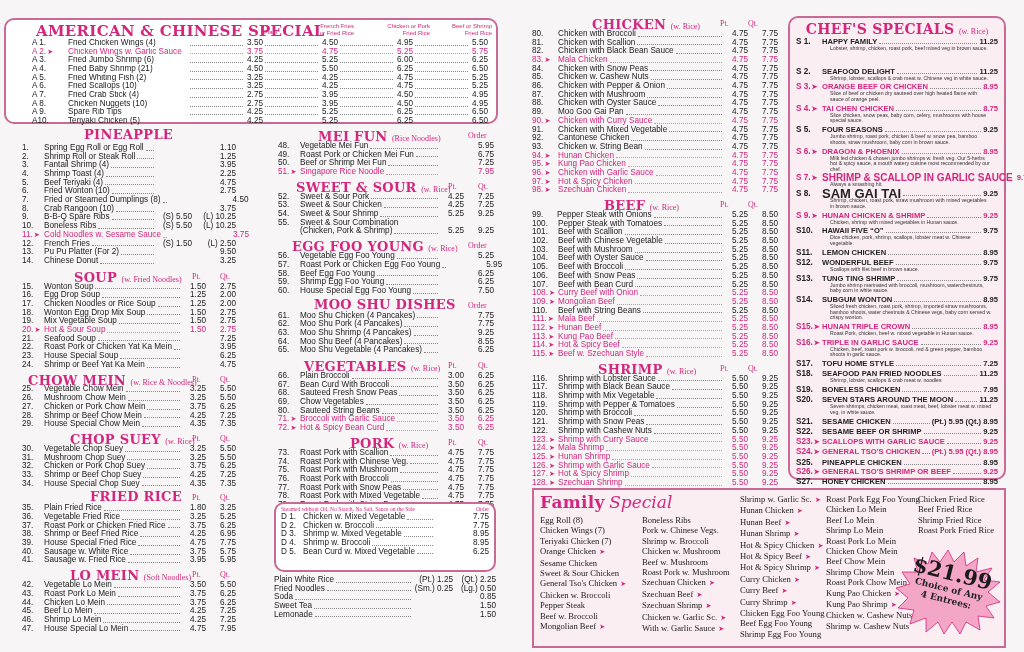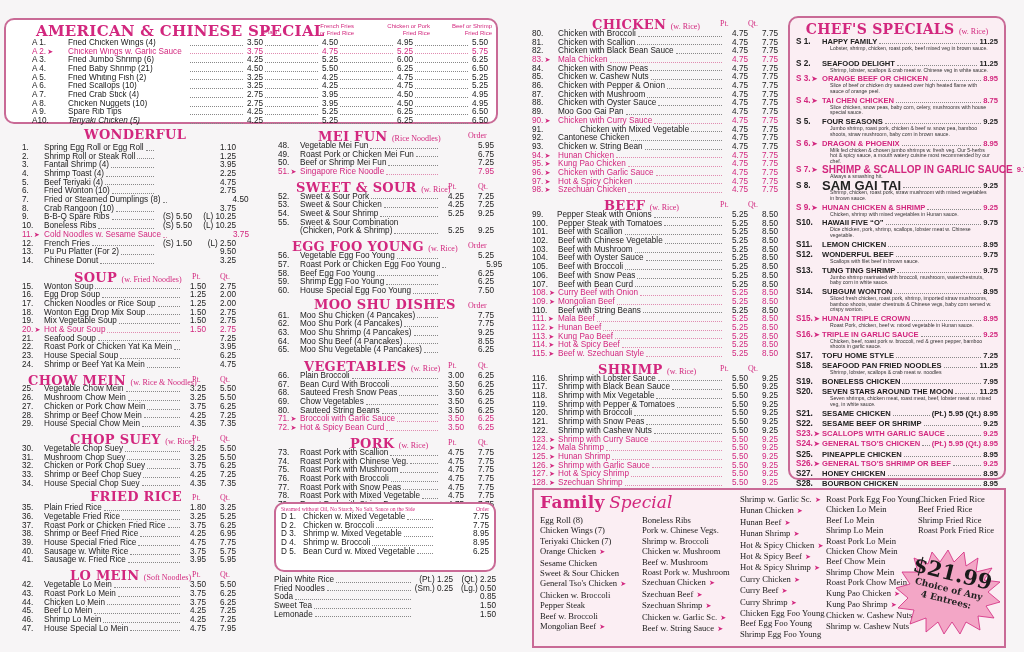--- a/index.html
+++ b/index.html
@@ -146,36 +146,36 @@
         <span class="p" style="width:18px">4.25</span>
         <span class="dots"></span>
         <span class="p" style="width:18px">5.25</span>
         <span class="dots"></span>
         <span class="p" style="width:18px">6.25</span>
         <span class="dots"></span>
         <span class="p" style="width:18px">6.50</span>
       </div>
       <div class="row">
         <span class="num" style="width:36px"><span>A10.</span></span>
-        <span class="name" style="width:120px;overflow:hidden;font-style:italic;">Teriyaki Chicken (5)</span>
+        <span class="name" style="width:120px;overflow:hidden;">Teriyaki Chicken (5)</span>
         <span class="dots"></span>
         <span class="p" style="width:18px">4.25</span>
         <span class="dots"></span>
         <span class="p" style="width:18px">5.25</span>
         <span class="dots"></span>
         <span class="p" style="width:18px">6.25</span>
         <span class="dots"></span>
         <span class="p" style="width:18px">6.50</span>
       </div>
     </div>
 </div>
 
 <div class="panel" style="left:22px;top:128px;width:214px;">
   <div class="hdr" style="height:16px;">
-    <span class="t sec-title" style="left:62px;font-size:13px;">WONDERFUL</span>
+    <span class="t sec-title" style="left:62px;font-size:13px;">PINEAPPLE</span>
   </div>
   <div>
       <div class="row">
         <span class="num">1.</span>
         <span class="name">Spring Egg Roll or Egg Roll</span>
         <span class="dots"></span>
         <span class="p p1" style="width: 36px;"></span>
         <span class="p p2" style="margin-left: 4px; width: 40px;">1.10</span>
       </div>
       <div class="row">
@@ -983,21 +983,21 @@
         <span class="p p2" style="margin-left:4px;">7.75</span>
       </div>
       <div class="row hot">
         <span class="num" style="width:26px"><span>90.</span><span class="chili">➤</span></span>
         <span class="name">Chicken with Curry Sauce</span>
         <span class="dots"></span>
         <span class="p p1">4.75</span>
         <span class="p p2" style="margin-left:4px;">7.75</span>
       </div>
       <div class="row">
-        <span class="num" style="width:48px">91.</span>
+        <span class="num" style="width:26px">91.</span>
         <span class="name">Chicken with Mixed Vegetable</span>
         <span class="dots"></span>
         <span class="p p1">4.75</span>
         <span class="p p2" style="margin-left:4px;">7.75</span>
       </div>
       <div class="row">
         <span class="num" style="width:26px">92.</span>
         <span class="name">Cantonese Chicken</span>
         <span class="dots"></span>
         <span class="p p1">4.75</span>
@@ -1273,21 +1273,21 @@
       </div>
     </div>
 </div>
 
 <div class="panel boxed-pink cs" style="left:788px;top:16px;width:218px;height:464px;padding:2px 6px 0 6px;">
   <div style="text-align:center;height:17px;">
     <span class="sec-title" style="font-size:14px;">CHEF'S SPECIALS</span>
     <span class="sub">(w. Rice)</span>
   </div>
   <div id="chef-rows">
-      <div style="margin-bottom: 7px;">
+      <div style="margin-bottom: 15px;">
         <div class="item">
           <span class="num"><span>S 1.</span></span>
           <span class="name" style="font-size:7.6px;">HAPPY FAMILY</span>
           <span class="dots" style="flex:1;border-bottom:1px dotted #888;margin:0 2px 2px 2px;"></span>
           <span style="font-weight:bold;font-size:7.6px;">11.25</span>
         </div>
         <div class="desc">Lobster, shrimp, chicken, roast pork, beef mixed veg in brown sauce.</div>
       </div>
       <div style="margin-bottom: 1.2px;">
         <div class="item">
@@ -1547,21 +1547,21 @@
         <div><span>Boneless Ribs</span></div>
         <div><span>Pork w. Chinese Vegs.</span></div>
         <div><span>Shrimp w. Broccoli</span></div>
         <div><span>Chicken w. Mushroom</span></div>
         <div><span>Beef w. Mushroom</span></div>
         <div><span>Roast Pork w. Mushroom</span></div>
         <div><span>Szechuan Chicken</span> <span class="chili">➤</span></div>
         <div><span>Szechuan Beef</span> <span class="chili">➤</span></div>
         <div><span>Szechuan Shrimp</span> <span class="chili">➤</span></div>
         <div><span>Chicken w. Garlic Sc.</span> <span class="chili">➤</span></div>
-        <div><span>Beef w. String Sauce</span> <span class="chili">➤</span></div>
+        <div><span>With w. Garlic Sauce</span> <span class="chili">➤</span></div>
       </div>
     </div>
   <div id="fam-top" style="position:absolute;left:206px;top:4px;width:260px;height:150px;">
       <div class="fam-col" style="left: 0px;">
         <div><span>Shrimp w. Garlic Sc.</span> <span class="chili">➤</span></div>
         <div><span>Hunan Chicken</span> <span class="chili">➤</span></div>
         <div><span>Hunan Beef</span> <span class="chili">➤</span></div>
         <div><span>Hunan Shrimp</span> <span class="chili">➤</span></div>
         <div><span>Hot &amp; Spicy Chicken</span> <span class="chili">➤</span></div>
         <div><span>Hot &amp; Spicy Beef</span> <span class="chili">➤</span></div>

